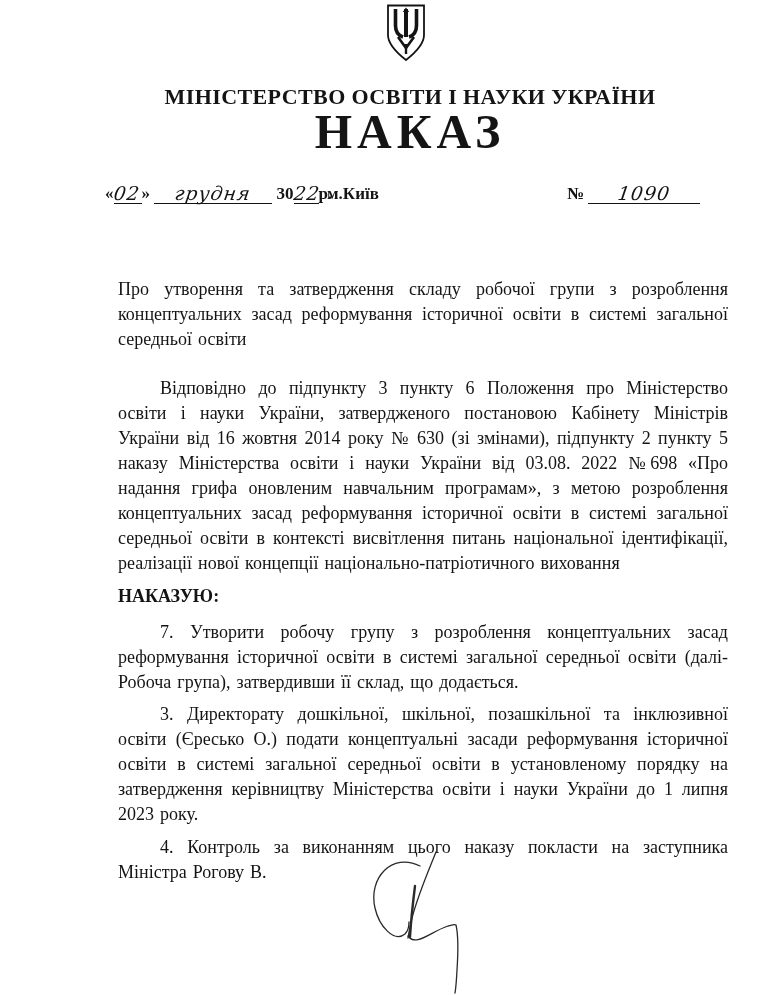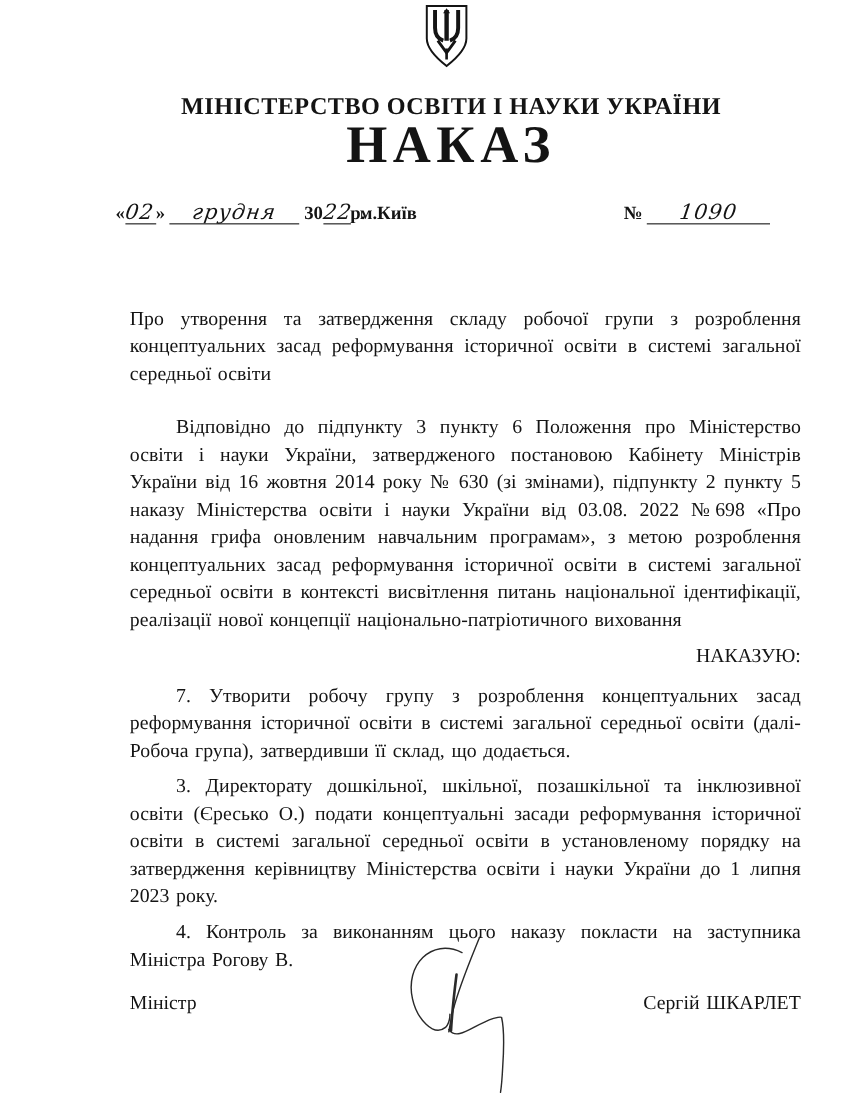--- a/index.html
+++ b/index.html
@@ -80,21 +80,21 @@
     left: 118px;
     width: 610px;
     font-size: 18px;
     line-height: 25px;
     text-align: justify;
     word-spacing: 1.5px;
     margin-top: 41px;
   }
   .subject   { margin: 0 0 24px 0; }
   .preamble  { margin: 0 0 8px 0;  text-indent: 42px; }
-  .order-word{ margin: 0 0 11px 0; font-weight: normal; text-align: right; }
+  .order-word{ margin: 0 0 11px 0; font-weight: bold; text-align: left; }
   .item      { margin: 0 0 7px 0;  text-indent: 42px; }
   .item-last { margin-top: 8px; }
   .sign-row {
     display: flex;
     justify-content: space-between;
     margin-top: 14px;
     text-align: left;
   }
   .signature-scribble {
     position: absolute;
@@ -139,24 +139,20 @@
     </span>
   </div>
 
   <div class="body-text">
     <p class="subject">Про утворення та затвердження складу робочої групи з розроблення концептуальних засад  реформування історичної освіти  в системі загальної середньої освіти</p>
     <p class="preamble">Відповідно до підпункту 3 пункту 6 Положення про Міністерство освіти і науки України, затвердженого постановою Кабінету Міністрів України від 16 жовтня 2014 року № 630 (зі змінами), підпункту 2 пункту 5 наказу  Міністерства освіти і науки України від 03.08. 2022  №698 «Про надання грифа оновленим навчальним програмам», з метою розроблення концептуальних засад реформування історичної освіти в системі загальної середньої освіти в контексті висвітлення питань національної ідентифікації, реалізації нової концепції національно-патріотичного виховання</p>
     <p class="order-word">НАКАЗУЮ:</p>
     <p class="item">7. Утворити робочу групу з розроблення концептуальних засад реформування історичної освіти в системі загальної середньої освіти (далі- Робоча група), затвердивши її  склад, що додається.</p>
     <p class="item">3. Директорату дошкільної, шкільної, позашкільної та інклюзивної освіти (Єресько О.) подати концептуальні засади  реформування історичної освіти  в системі загальної середньої освіти в установленому порядку на затвердження керівництву Міністерства освіти і науки України до 1 липня 2023 року.</p>
     <p class="item item-last">4. Контроль за виконанням цього наказу покласти на заступника Міністра Рогову В.</p>
-    <div class="sign-row">
-      <span>Міністр</span>
-      <span>Сергій ШКАРЛЕТ</span>
-    </div>
   </div>
 
   <div class="signature-scribble">
     <svg width="135" height="144" viewBox="0 0 135 144" aria-hidden="true">
       <g fill="none" stroke="#2a2a2a" stroke-linecap="round">
         <path d="M78 2 C70 22 60 45 54 68 C52 76 51 82 50 88" stroke-width="1.3"></path>
         <path d="M62 16 C34 2 10 28 17 58 C21 76 36 93 47 84 C50 81 51 76 51 72" stroke-width="1.3"></path>
         <path d="M57 36 C55 52 53 70 52 87" stroke-width="2.4"></path>
         <path d="M50 86 C58 97 72 82 90 76 C94 75 97 74 98 75 C101 88 100 105 99 120 C98.5 130 98 137 97 143" stroke-width="1.3"></path>
       </g>

